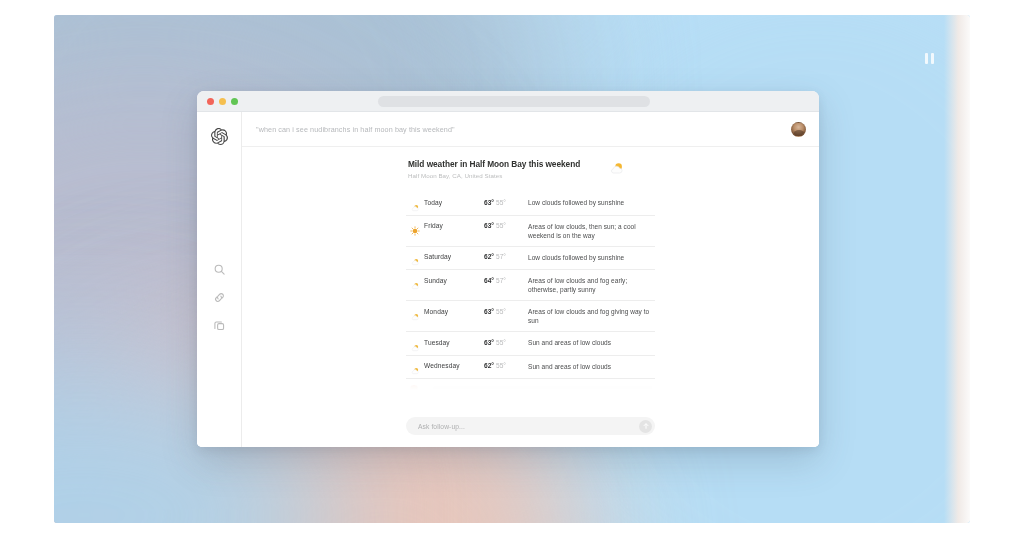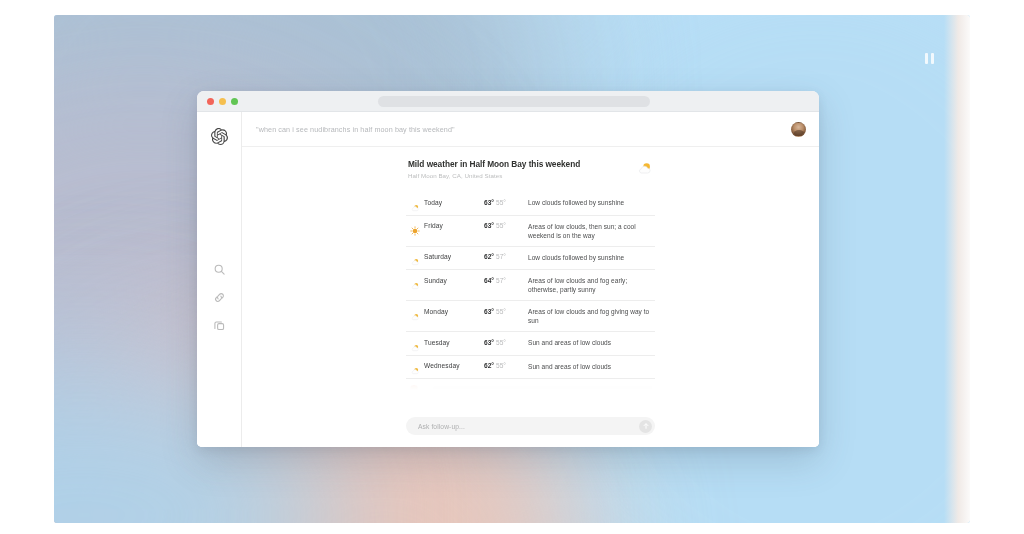--- a/index.html
+++ b/index.html
@@ -233,21 +233,21 @@
   }
 
   #weather-card {
     width: 249px;
     margin: 0 auto;
   }
 
   .card-head {
     display: flex;
     align-items: flex-start;
-    justify-content: space-between;
+    justify-content: flex-start;
     padding: 0 2px 0 2px;
     gap: 28px;
   }
   .card-title {
     font-size: 8.3px;
     font-weight: bold;
     color: #30312f;
     letter-spacing: -.05px;
     line-height: 11px;
   }

